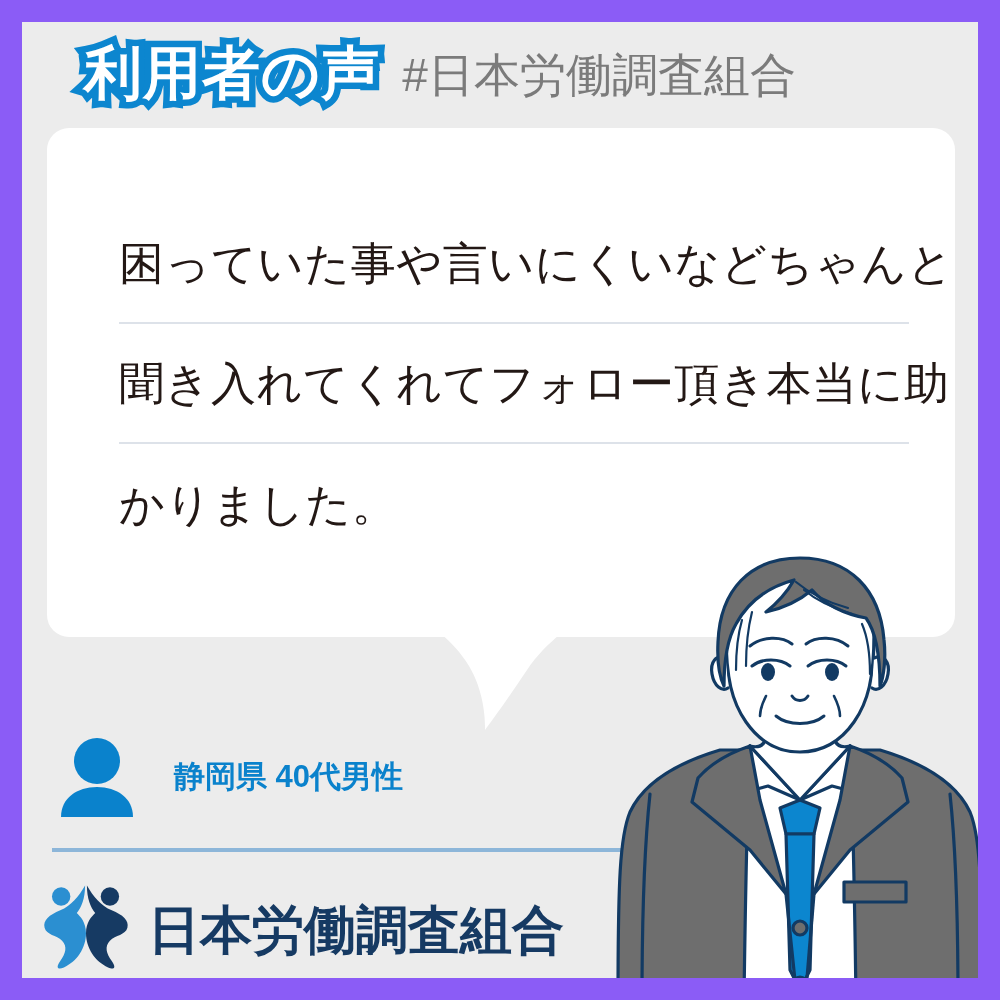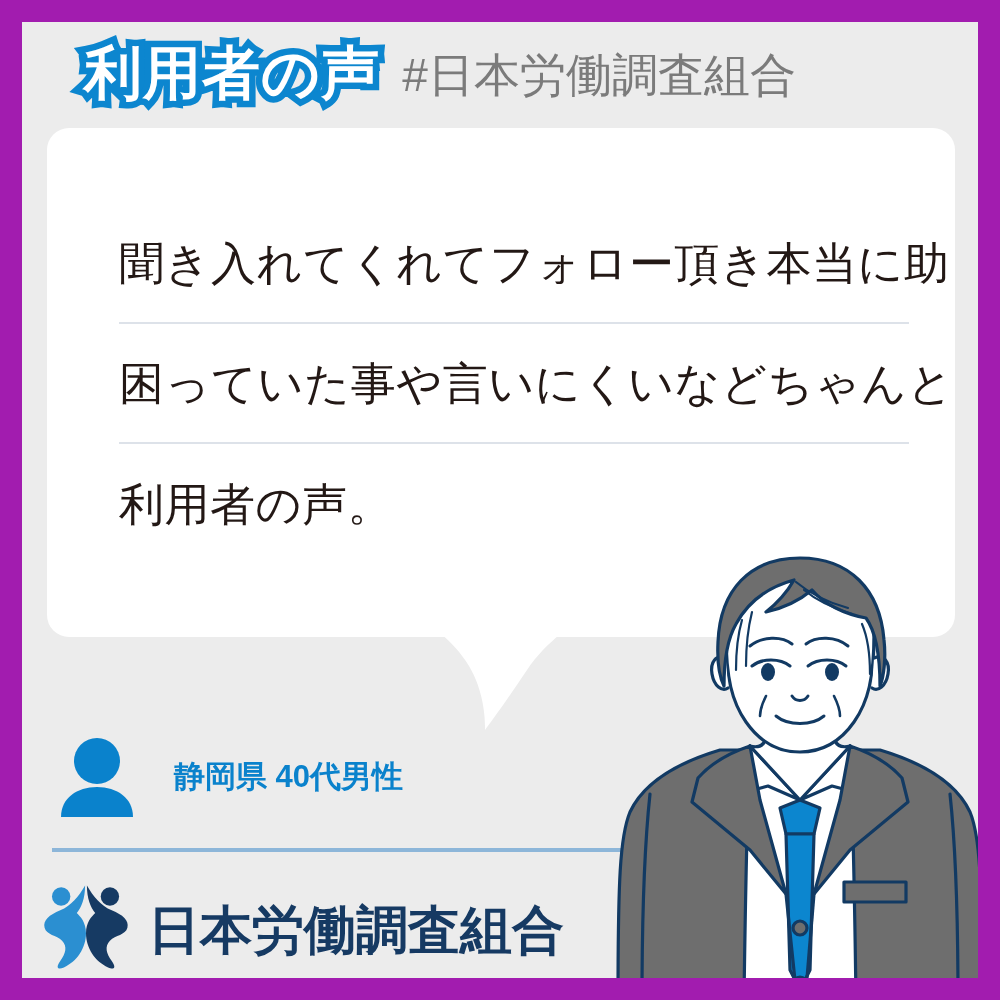--- a/index.html
+++ b/index.html
@@ -9,21 +9,21 @@
     background: #ffffff;
   }
   body {
     font-family: "Liberation Sans", "DejaVu Sans", sans-serif;
   }
   #canvas {
     position: relative;
     width: 1000px;
     height: 1000px;
     overflow: hidden;
-    background: #a21caf;       
+    background: #8b5cf6;       
     box-sizing: border-box;
   }
   
   #panel {
     position: absolute;
     left: 22px;
     top: 22px;
     width: 956px;
     height: 956px;
     background: #ececec;
@@ -179,23 +179,23 @@
 <div id="canvas">
   <div id="panel">
 
     <div id="header">
       <div class="headline">利用者の声</div>
       <div class="hashtag">#日本労働調査組合</div>
     </div>
 
     <div id="bubble">
       <div class="quote-wrap">
+        <div class="quote-line sep">困っていた事や言いにくいなどちゃんと</div>
         <div class="quote-line sep">聞き入れてくれてフォロー頂き本当に助</div>
-        <div class="quote-line sep">困っていた事や言いにくいなどちゃんと</div>
-        <div class="quote-line">利用者の声。</div>
+        <div class="quote-line">かりました。</div>
       </div>
     </div>
 
     <svg id="bubble-tail" viewBox="0 0 160 110">
       <path d="M0,0 L150,0 C150,0 120,18 100,48 C80,78 64,100 58,108 C58,108 60,74 42,44 C26,17 0,2 0,0 Z" fill="#ffffff"></path>
     </svg>
 
     <div id="profile">
       <svg id="person-icon" viewBox="0 0 74 80">
         <circle cx="37" cy="24" r="23" fill="#0a82cc"></circle>

